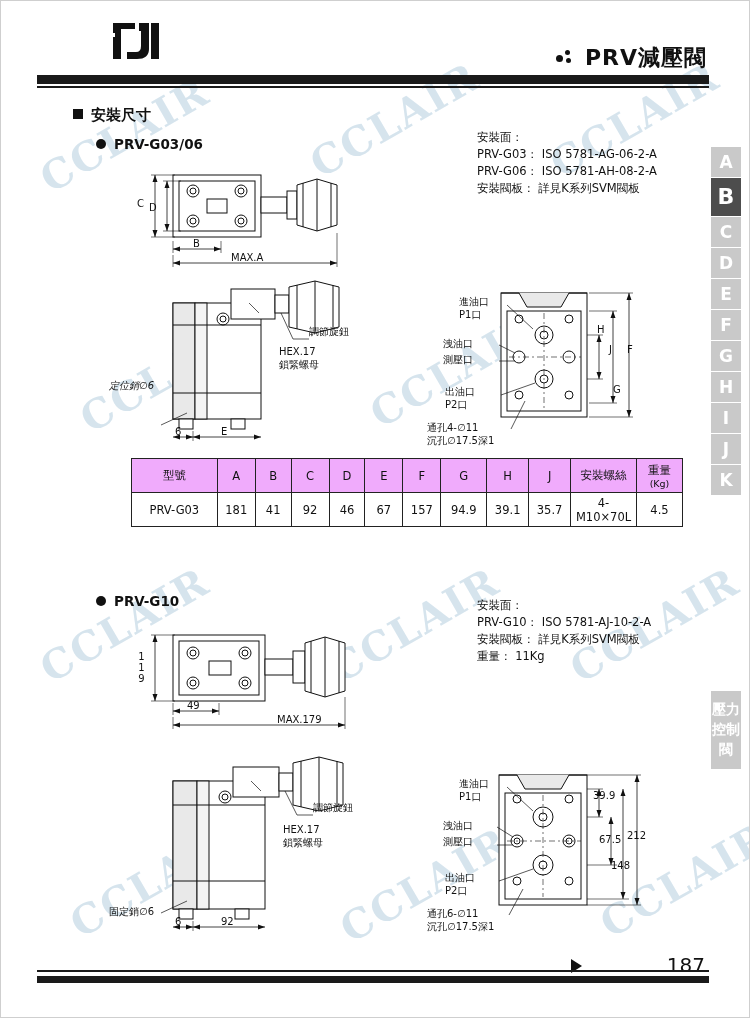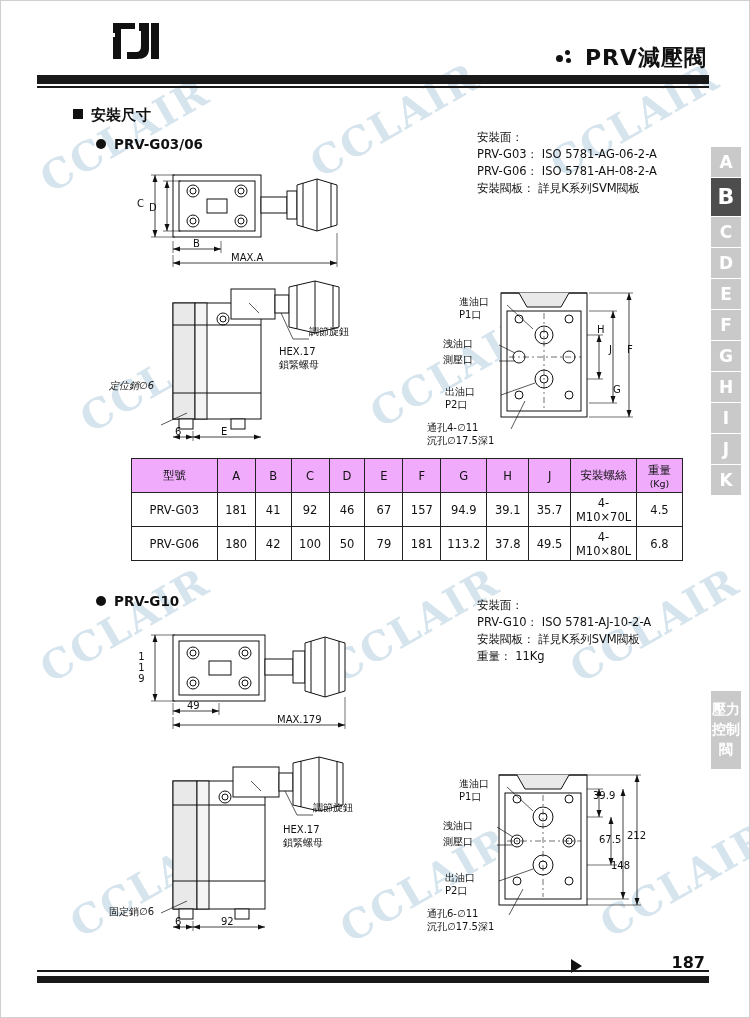--- a/index.html
+++ b/index.html
@@ -88,21 +88,21 @@
   .kg-sub { font-size: 9.5px; display: block; line-height: 11px; }
 
   
   .footer-rule {
     position: absolute; left: 36px; top: 975px; width: 672px; height: 7px; background: #1a1a1a;
   }
   .footer-rule:before {
     content: ""; position: absolute; left: 0; top: -6px; width: 672px; height: 2px; background: #1a1a1a;
   }
   .page-no {
-    position: absolute; right: 44px; top: 952px; font-size: 16px; font-weight: bold; color: #111;
+    position: absolute; right: 44px; top: 952px; font-size: 20px; font-weight: normal; color: #111;
   }
   .footer-arrow {
     position: absolute; left: 570px; top: 958px; width: 0; height: 0;
     border-top: 7px solid transparent; border-bottom: 7px solid transparent;
     border-left: 11px solid #111;
   }
 
   
   .wm {
     position: absolute; font-size: 40px; font-weight: bold; color: #c9dce8;
@@ -369,34 +369,20 @@
         <td>92</td>
         <td>46</td>
         <td>67</td>
         <td>157</td>
         <td>94.9</td>
         <td>39.1</td>
         <td>35.7</td>
         <td>4-M10×70L</td>
         <td>4.5</td>
       </tr>
-      <tr>
-        <td>PRV-G06</td>
-        <td>180</td>
-        <td>42</td>
-        <td>100</td>
-        <td>50</td>
-        <td>79</td>
-        <td>181</td>
-        <td>113.2</td>
-        <td>37.8</td>
-        <td>49.5</td>
-        <td>4-M10×80L</td>
-        <td>6.8</td>
-      </tr>
     </tbody>
   </table>
 
   <div class="dw" style="left:130px; top:622px;">
     <svg width="230" height="110" viewBox="0 0 230 110">
       <g stroke="#111" fill="none" stroke-width="1">
         <rect x="42" y="12" width="92" height="66" fill="#fff"></rect>
         <rect x="48" y="18" width="80" height="54" fill="#fff"></rect>
         <circle cx="62" cy="30" r="6"></circle>
           <circle cx="62" cy="30" r="3"></circle>

